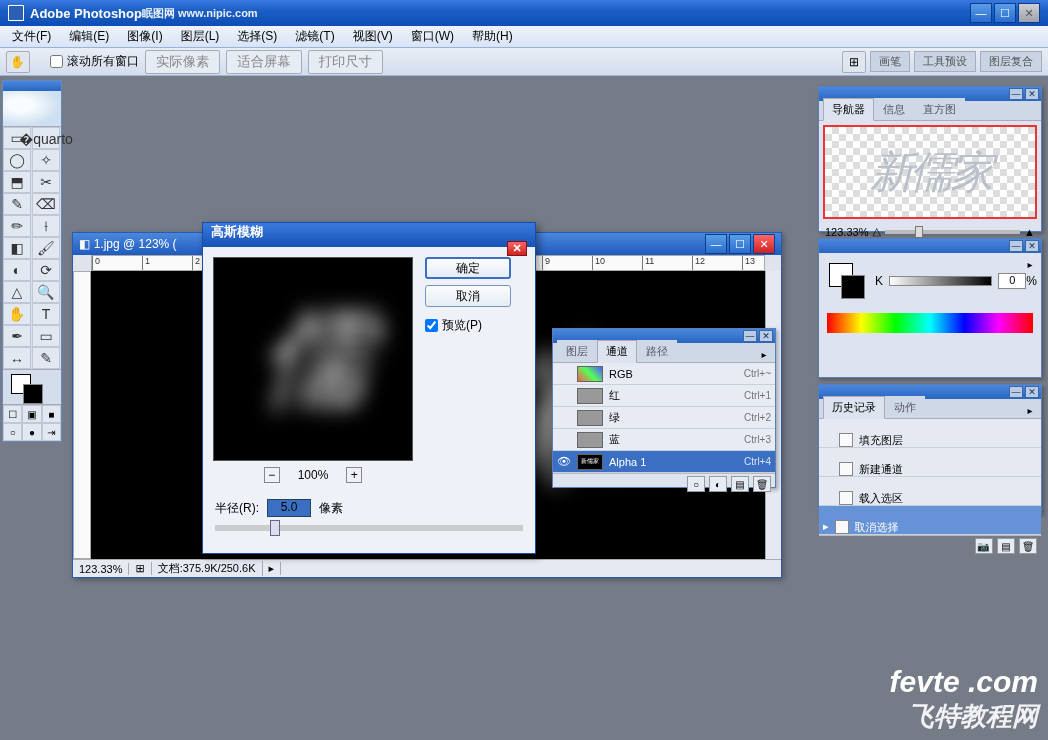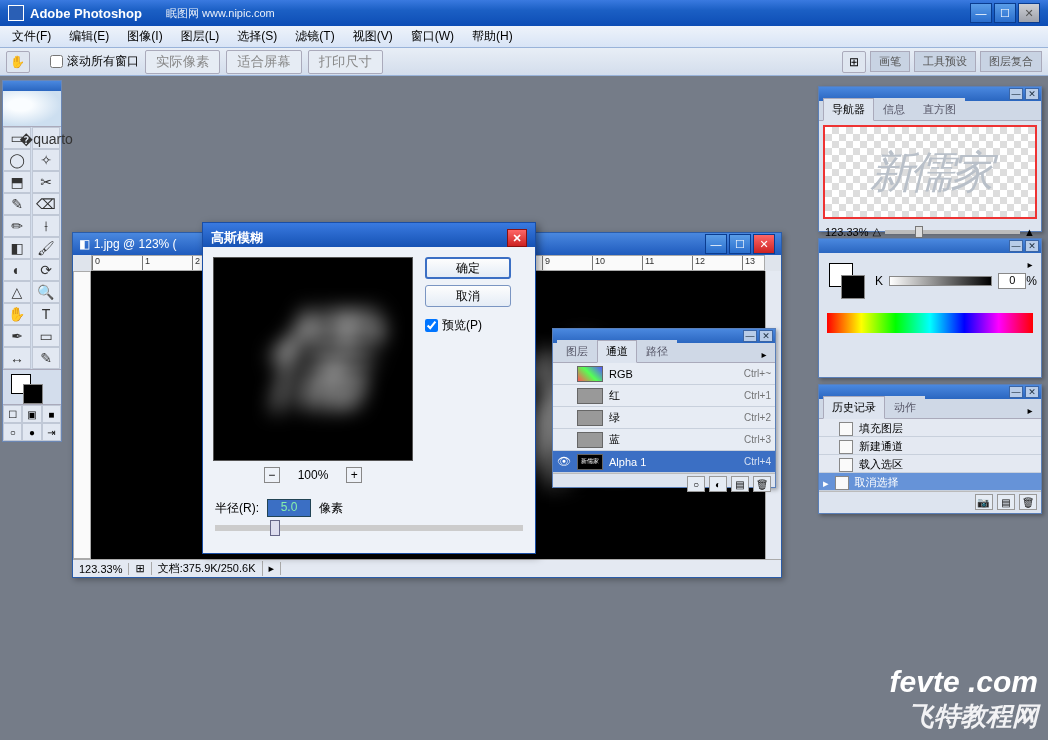--- a/index.html
+++ b/index.html
@@ -2,21 +2,21 @@
 <html><head>
 <meta charset="utf-8">
 <style>
 * { box-sizing: border-box; margin: 0; padding: 0; font-family: "Microsoft YaHei", Tahoma, sans-serif; }
 body { width: 1048px; height: 740px; background: #757c88; overflow: hidden; position: relative; font-size: 12px; }
 
 
 .titlebar { height: 26px; background: linear-gradient(#3a7ae0, #1b5fc4 40%, #0d4db5); display: flex; align-items: center; color: #fff; padding: 0 8px; }
 .titlebar .logo { width: 16px; height: 16px; background: #2a5fb5; border: 1px solid #fff; margin-right: 6px; }
 .titlebar .title { font-weight: bold; font-size: 13px; flex: 0 0 auto; }
-.titlebar .sub { margin-left: 24px; font-size: 11px; opacity: .9; }
+.titlebar .sub { margin-left: 0; font-size: 11px; opacity: .9; font-weight: bold; }
 .winbtns { margin-left: auto; display: flex; gap: 2px; }
 .winbtn { width: 22px; height: 20px; border: 1px solid #0a3c8f; display: flex; align-items: center; justify-content: center; color: #fff; font-size: 11px; }
 .winbtn.min { background: linear-gradient(#5a9de8,#2a6ecd); }
 .winbtn.max { background: linear-gradient(#5a9de8,#2a6ecd); }
 .winbtn.close { background: linear-gradient(#cdcfd4,#9ea2ab); color:#555; }
 
 
 .menubar { height: 22px; background: linear-gradient(#eef3fa,#d8e4f6); border-bottom: 1px solid #99b3d9; display: flex; align-items: center; padding: 0 6px; gap: 6px; }
 .menuitem { padding: 2px 6px; cursor: default; }
 
@@ -64,21 +64,21 @@
 #colorp .sw1 { position:absolute; left:0; top:0; width:24px;height:24px; background:#fff; border:1px solid #000;}
 #colorp .sw2 { position:absolute; left:12px; top:12px; width:24px;height:24px; background:#000; border:1px solid #888;}
 #colorp .row { display:flex; align-items:center;}
 #colorp .sliderK { flex:1; height:10px; background:linear-gradient(90deg,#fff,#000); margin:0 6px; border:1px solid #888;}
 #colorp .valbox { width:28px; height:16px; border:1px solid #888; background:#fff; font-size:11px; text-align:center;}
 #colorp .hue { height:20px; margin:8px 4px 0; background:linear-gradient(90deg,#f00,#ff0,#0f0,#0ff,#00f,#f0f,#f00);}
 
 
 #hist { right:6px; top:384px; width:224px; height:130px;}
 #hist .histlist { padding:0;}
-.histrow { display:flex; align-items:flex-end; height:18px; border-bottom:1px solid #c8d0dc; background:#e4e9f2; gap:6px; padding:0 4px; font-size:11px;}
+.histrow { display:flex; align-items:flex-start; height:18px; border-bottom:1px solid #c8d0dc; background:#e4e9f2; gap:6px; padding:14px 4px; font-size:11px;}
 .histrow .hicon { width:14px;height:14px; border:1px solid #888; background:#fafafa;}
 .histrow.sel { background:#6693d8; color:#fff;}
 .histbtns { display:flex; justify-content:flex-end; gap:4px; padding:2px 4px; border-top:1px solid #bbb;}
 .hbtn { width:18px;height:16px; border:1px solid #999; background:#e6ecf4; font-size:10px; display:flex;align-items:center;justify-content:center;}
 
 
 .docwin { position:absolute; left:72px; top:232px; width:710px; height:346px; background:#dfe4ec; border:1px solid #2a5ca8; box-shadow:2px 2px 6px rgba(0,0,0,.3);}
 .doccap { height:22px; background:linear-gradient(#4a88df,#1f5bbd); display:flex; align-items:center; padding:0 6px; color:#fff; font-size:12px;}
 .doccap .dbtns { margin-left:auto; display:flex; gap:2px;}
 .rulerh { position:absolute; left:18px; top:22px; right:16px; height:16px; background:#fafafa; border:1px solid #aaa; font-size:9px; display:flex; overflow:hidden;}
@@ -98,33 +98,33 @@
 .chanrow .thumb { width:26px; height:16px; border:1px solid #666; background:#fff;}
 .chanrow .thumb.rgb { background:linear-gradient(45deg,#f55,#5f5,#55f);}
 .chanrow .thumb.ch { background:#999;}
 .chanrow .thumb.alpha { background:#000; color:#fff; font-size:6px; display:flex;align-items:center;justify-content:center;}
 .chanrow .short { margin-left:auto; color:inherit; opacity:.8; font-size:10px;}
 .chanrow:not(.sel) .short { color:#555;}
 .chanbtns { display:flex; justify-content:flex-end; gap:4px; padding:2px 4px; border-top:1px solid #bbb;}
 
 
 .dialog { position:absolute; left:202px; top:222px; width:334px; height:332px; background:#eef2f8; border:1px solid #1a4ea5; box-shadow:3px 3px 8px rgba(0,0,0,.4);}
-.dlgcap { height:24px; background:linear-gradient(#3a7ae0,#1652b4); color:#fff; display:flex; align-items:flex-end; padding:0 8px; font-size:13px; font-weight:bold;}
+.dlgcap { height:24px; background:linear-gradient(#3a7ae0,#1652b4); color:#fff; display:flex; align-items:flex-start; padding:0 8px; font-size:13px; font-weight:bold;flex-direction:column;}
 .dlgclose { margin-left:auto; width:20px;height:18px; background:linear-gradient(#f66,#c22); border:1px solid #811; color:#fff; display:flex;align-items:center;justify-content:center; font-size:11px;}
 .dlgbody { padding:10px; display:flex; gap:12px;}
 .dlgpreview { width:200px;height:204px; background:#000; border:1px solid #555; display:flex;align-items:center;justify-content:center; overflow:hidden;}
 .dlgpreview .pvtext { font-family:"KaiTi","STKaiti",cursive; font-size:110px; color:#eee; filter:blur(10px); font-style:italic; letter-spacing:-6px;}
 .dlgright { display:flex; flex-direction:column; gap:6px; width:86px;}
 .dlgbtn { height:22px; border:1px solid #7a95c2; background:linear-gradient(#fdfdfd,#e4ecf6); border-radius:3px; font-size:12px;}
 .dlgbtn.primary { border:2px solid #3b6fc4;}
 .dlgchk { display:flex; align-items:center; gap:4px; font-size:12px; margin-top:4px;}
 .dlgzoom { display:flex; align-items:center; justify-content:center; gap:18px; font-size:12px; margin-top:6px;}
 .dlgzbtn { width:16px;height:16px; border:1px solid #888; display:flex;align-items:center;justify-content:center;}
 .dlgradius { display:flex; align-items:center; gap:8px; padding:6px 12px; font-size:12px;}
-.dlginput { width:44px;height:18px; background:#3b6fc4; color:#86efac; border:1px solid #245; text-align:center; font-size:12px;}
+.dlginput { width:44px;height:18px; background:#3b6fc4; color:#000000; border:1px solid #245; text-align:center; font-size:12px;}
 .dlgslider { margin:2px 12px 0; height:6px; background:#ccc; position:relative;}
 .dlgsthumb { position:absolute; left:18%; top:-5px; width:10px;height:16px; background:#dde; border:1px solid #668;}
 
 
 .watermark { position:absolute; right:10px; bottom:6px; text-align:right; color:#fff; font-style:italic;}
 .watermark .line1 { font-size:30px; font-weight:bold; color:#ffffff;}
 .watermark .line2 { font-size:26px; font-weight:bold; color:#f2f2f4;}
 </style>
 </head>
 <body>

